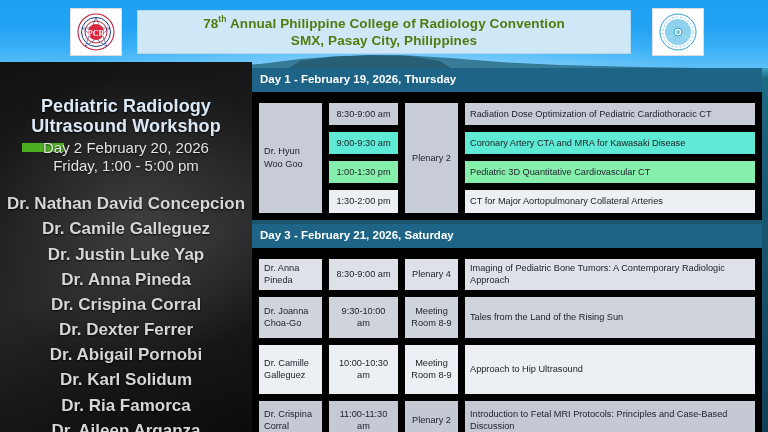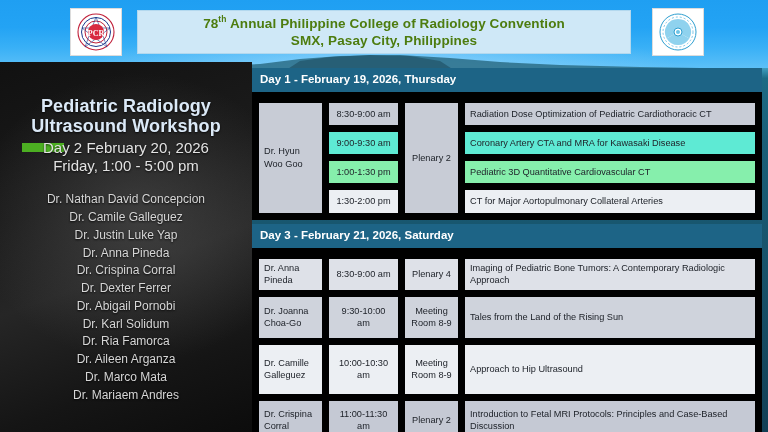--- a/index.html
+++ b/index.html
@@ -78,23 +78,24 @@
   #ws-date {
     color:#e3e3e3; font-size:15px; line-height:1.2; margin-top:3px;
     text-shadow:0 1px 2px rgba(0,0,0,.8);
   }
   #ws-time {
     color:#e3e3e3; font-size:15px; line-height:1.2;
     text-shadow:0 1px 2px rgba(0,0,0,.8);
   }
   #faculty { margin-top:16px; }
   #faculty .f {
-    color:#d6d6d6; font-size:12px; line-height:1.48;
+    color:#d6d6d6; font-size:17px; line-height:1.48;
     text-shadow:0 1px 2px rgba(0,0,0,.85);
     white-space:nowrap;
+    font-weight:bold;
   }
 
   
   #table {
     position:absolute; left:252px; top:68px; width:510px;
   }
   .day-head {
     background:#1d6486; color:#ffffff;
     font-weight:bold; font-size:11.5px;
     padding:5px 0 5px 8px; line-height:1.2;

